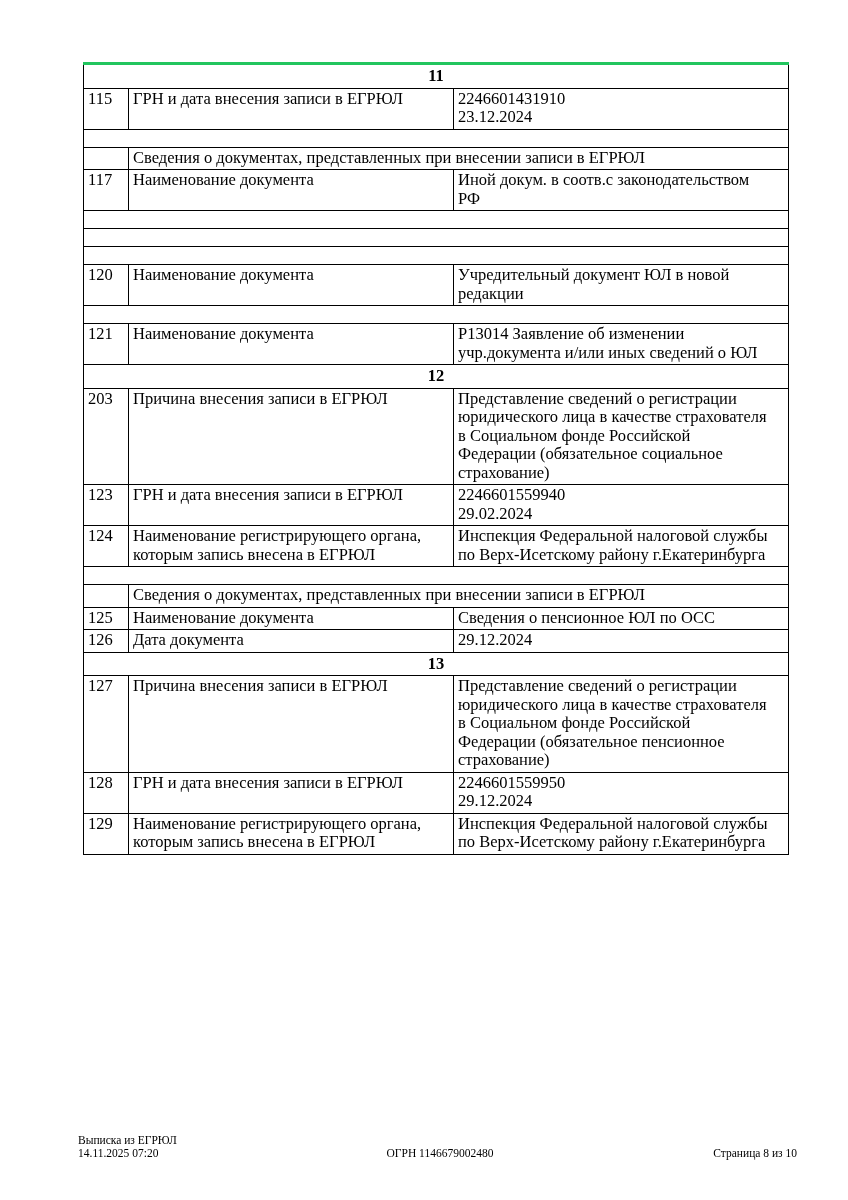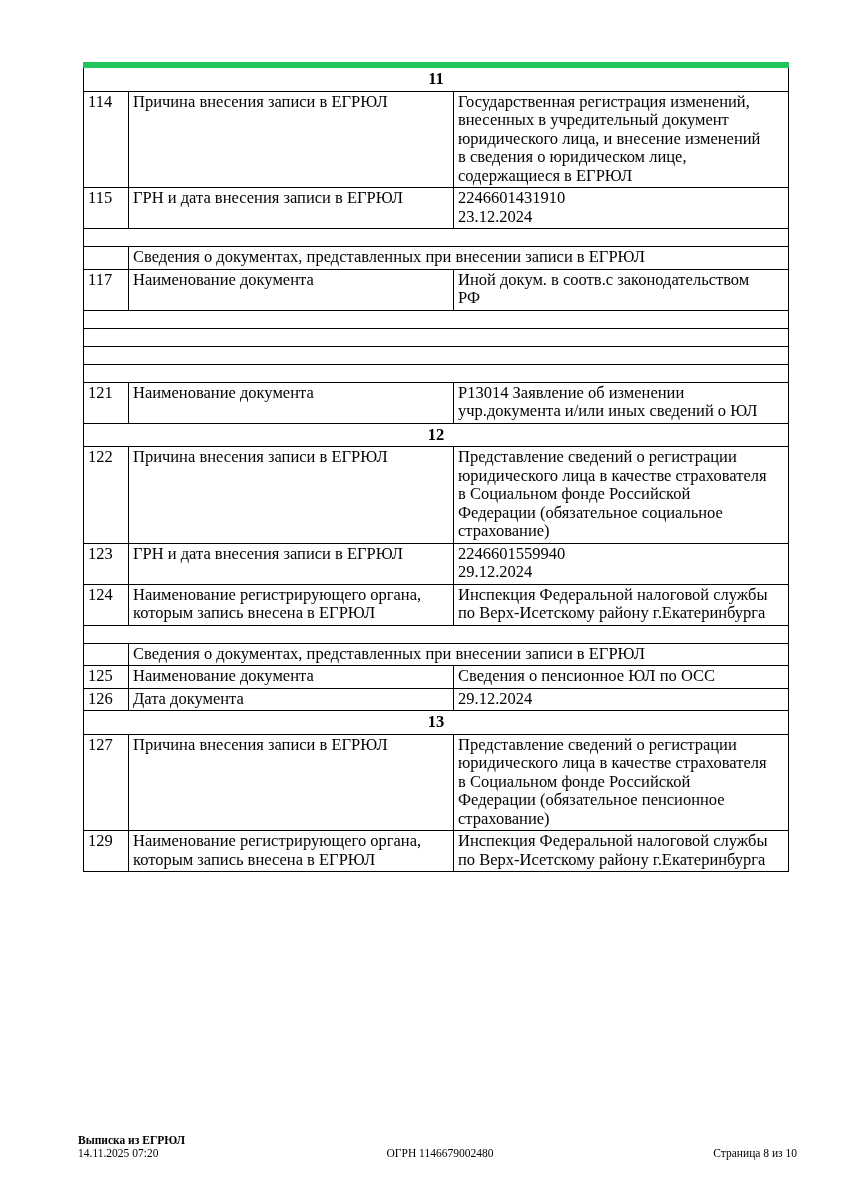--- a/index.html
+++ b/index.html
@@ -25,21 +25,21 @@
     font-size: 16.5px;
     line-height: 18.5px;
   }
   .doc-table td {
     border: 1px solid #000;
     vertical-align: top;
     padding: 1px 4px 2px 4px;
     white-space: pre-line;
     overflow: hidden;
   }
-  .doc-table { border-top: 6px solid #22c55e; }
+  .doc-table { border-top: 3px solid #22c55e; }
   td.num { }
   td.lbl { }
   td.val { }
   td.sec {
     font-weight: bold;
     text-align: center;
     white-space: normal;
     padding-top: 2px;
     padding-bottom: 2px;
   }
@@ -58,21 +58,21 @@
     height: 100%;
     pointer-events: none;
     font-size: 11.5px;
     line-height: 13px;
   }
   .f-left {
     position: absolute;
     left: 78px;
     top: 1134px;
   }
-  .f-title { font-weight: bold; }
+  .f-title { font-weight: normal; }
   .f-center {
     position: absolute;
     left: 16px;
     top: 1147px;
     width: 100%;
     text-align: center;
   }
   .f-right {
     position: absolute;
     right: 51px;
@@ -88,29 +88,20 @@
     <col style="width:45px">
     <col style="width:325px">
     <col style="width:335px">
   </colgroup>
   <tbody>
 
     <tr>
       <td class="sec" colspan="3">11</td>
     </tr>
 
-    <tr>
-      <td class="num">114</td>
-      <td class="lbl">Причина внесения записи в ЕГРЮЛ</td>
-      <td class="val">Государственная регистрация изменений,
-внесенных в учредительный документ
-юридического лица, и внесение изменений
-в сведения о юридическом лице,
-содержащиеся в ЕГРЮЛ</td>
-    </tr>
 
     <tr>
       <td class="num">115</td>
       <td class="lbl">ГРН и дата внесения записи в ЕГРЮЛ</td>
       <td class="val">2246601431910
 23.12.2024</td>
     </tr>
 
 
     <tr>
@@ -136,51 +127,57 @@
 
     <tr>
       <td class="sp" colspan="3"></td>
     </tr>
 
 
     <tr>
       <td class="sp" colspan="3"></td>
     </tr>
 
+    <tr>
+      <td class="num">120</td>
+      <td class="lbl">Наименование документа</td>
+      <td class="val">Учредительный документ ЮЛ в новой
+редакции</td>
+    </tr>
 
     <tr>
       <td class="sp" colspan="3"></td>
     </tr>
 
     <tr>
       <td class="num">121</td>
       <td class="lbl">Наименование документа</td>
       <td class="val">Р13014 Заявление об изменении
 учр.документа и/или иных сведений о ЮЛ</td>
     </tr>
 
     <tr>
       <td class="sec" colspan="3">12</td>
     </tr>
 
     <tr>
-      <td class="num">122</td>
+      <td class="num">203</td>
       <td class="lbl">Причина внесения записи в ЕГРЮЛ</td>
       <td class="val">Представление сведений о регистрации
 юридического лица в качестве страхователя
 в Социальном фонде Российской
 Федерации (обязательное социальное
 страхование)</td>
     </tr>
 
     <tr>
       <td class="num">123</td>
       <td class="lbl">ГРН и дата внесения записи в ЕГРЮЛ</td>
       <td class="val">2246601559940
-29.12.2024</td>
+29.02.2024</td>
     </tr>
 
     <tr>
       <td class="num">124</td>
       <td class="lbl">Наименование регистрирующего органа,
 которым запись внесена в ЕГРЮЛ</td>
       <td class="val">Инспекция Федеральной налоговой службы
 по Верх-Исетскому району г.Екатеринбурга</td>
     </tr>
 
@@ -212,20 +209,26 @@
     <tr>
       <td class="num">127</td>
       <td class="lbl">Причина внесения записи в ЕГРЮЛ</td>
       <td class="val">Представление сведений о регистрации
 юридического лица в качестве страхователя
 в Социальном фонде Российской
 Федерации (обязательное пенсионное
 страхование)</td>
     </tr>
 
+    <tr>
+      <td class="num">128</td>
+      <td class="lbl">ГРН и дата внесения записи в ЕГРЮЛ</td>
+      <td class="val">2246601559950
+29.12.2024</td>
+    </tr>
 
     <tr>
       <td class="num">129</td>
       <td class="lbl">Наименование регистрирующего органа,
 которым запись внесена в ЕГРЮЛ</td>
       <td class="val">Инспекция Федеральной налоговой службы
 по Верх-Исетскому району г.Екатеринбурга</td>
     </tr>
   </tbody>
 </table>

